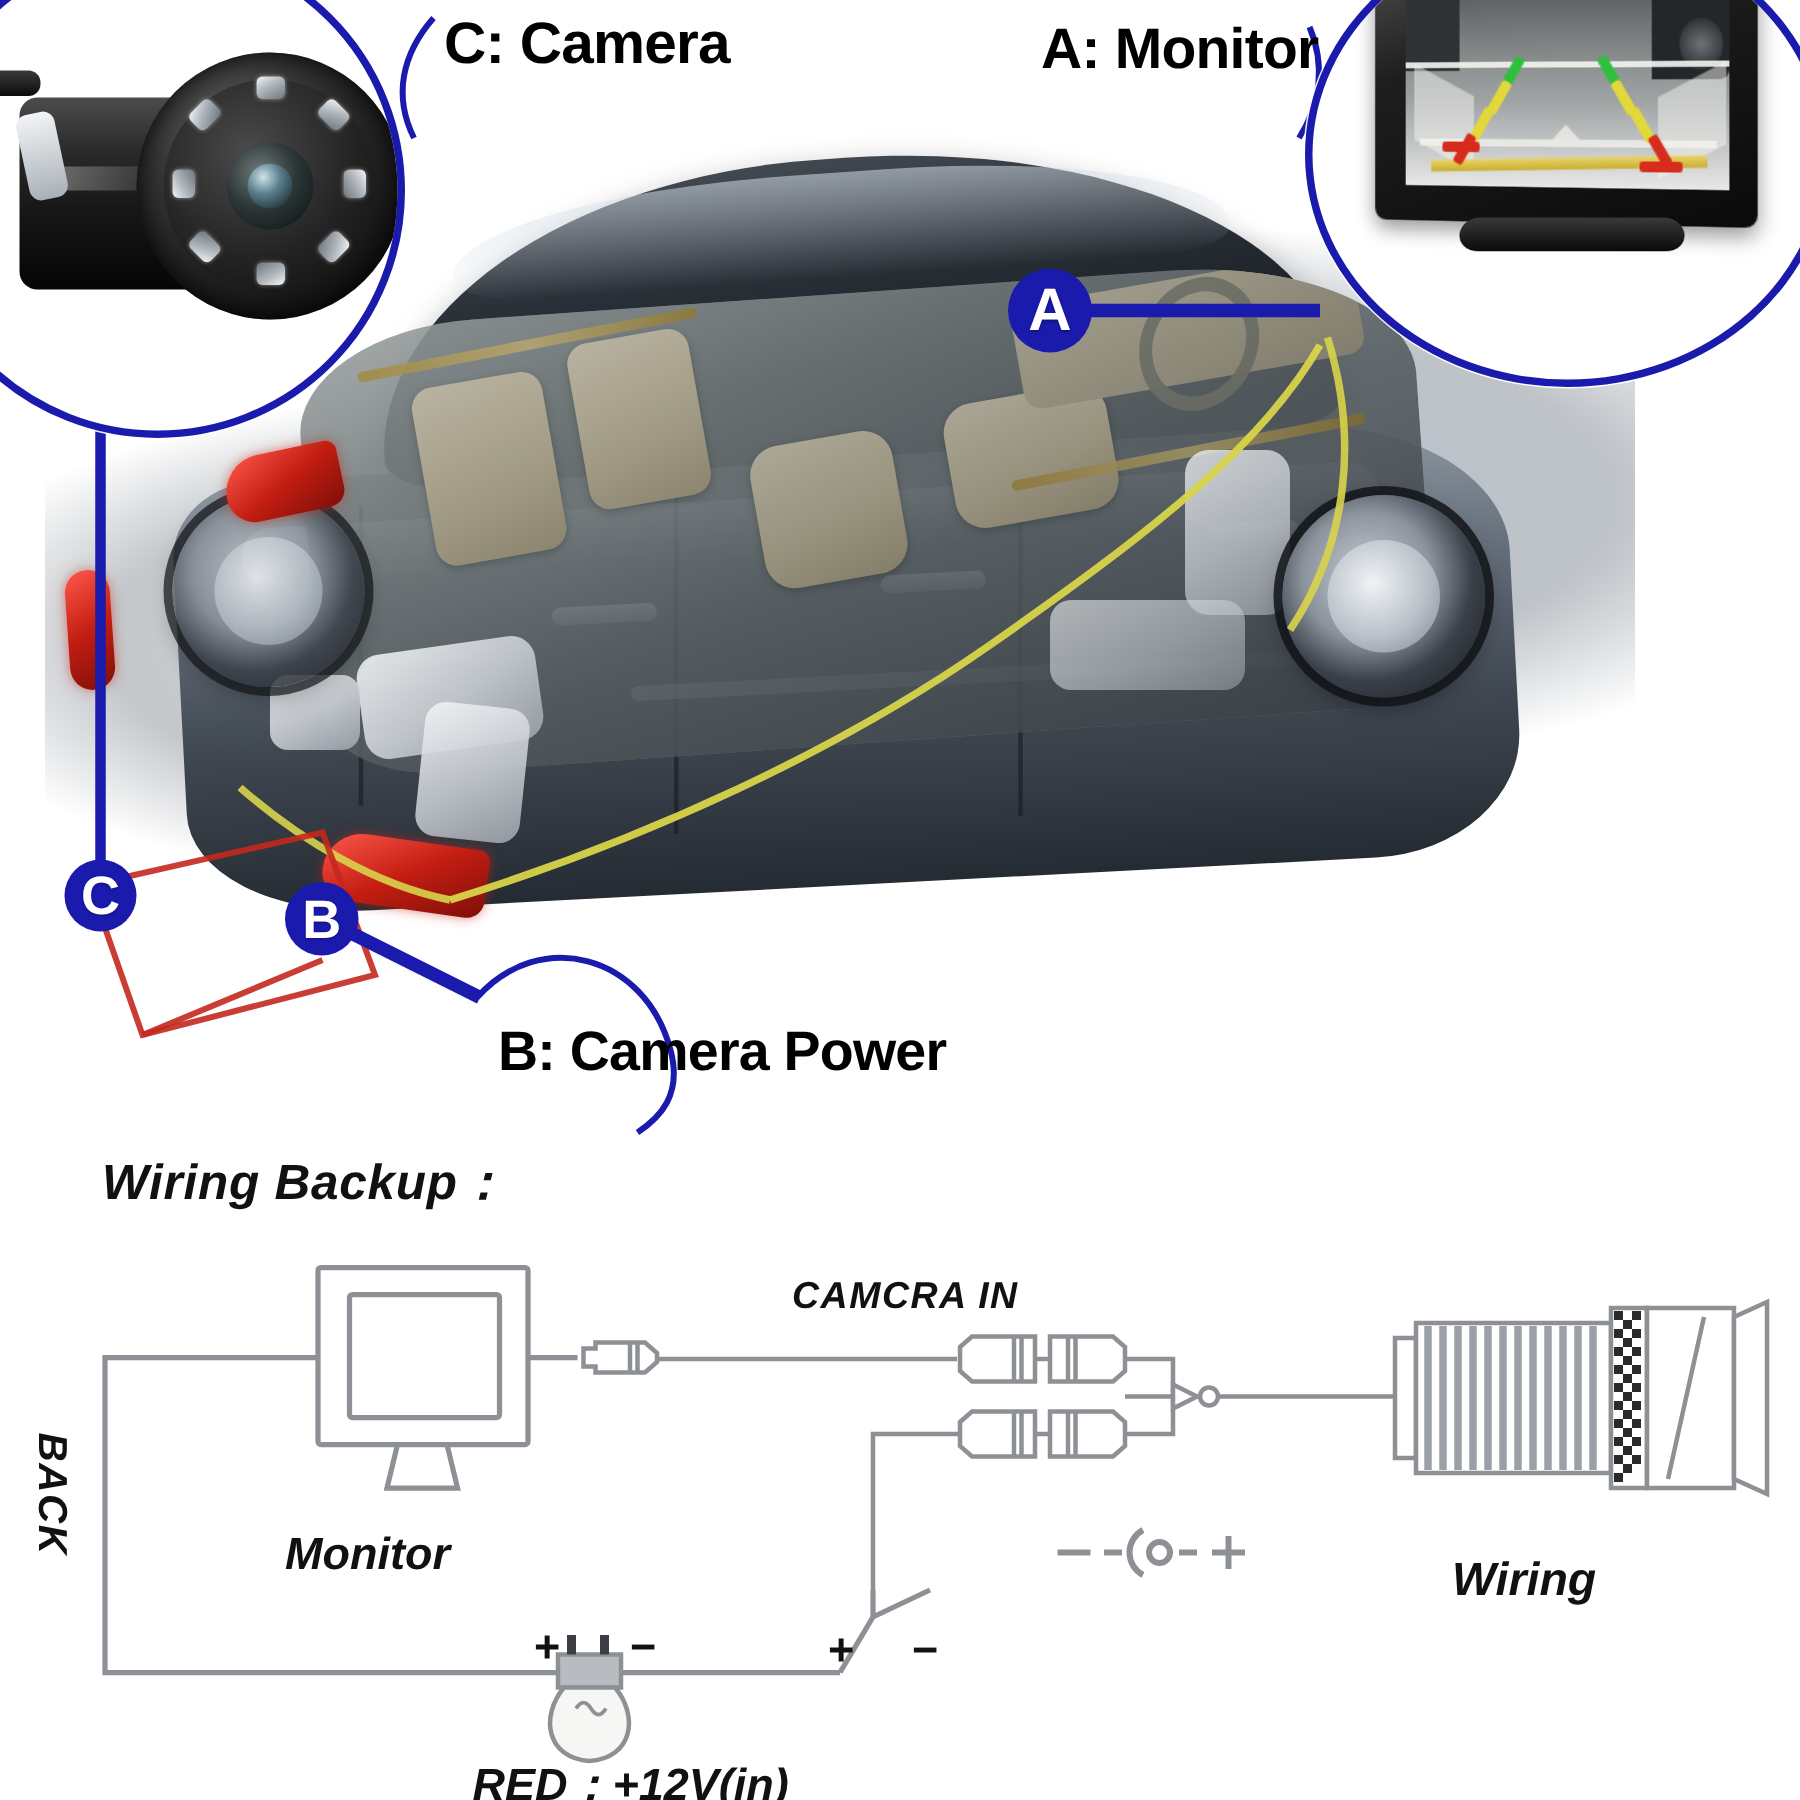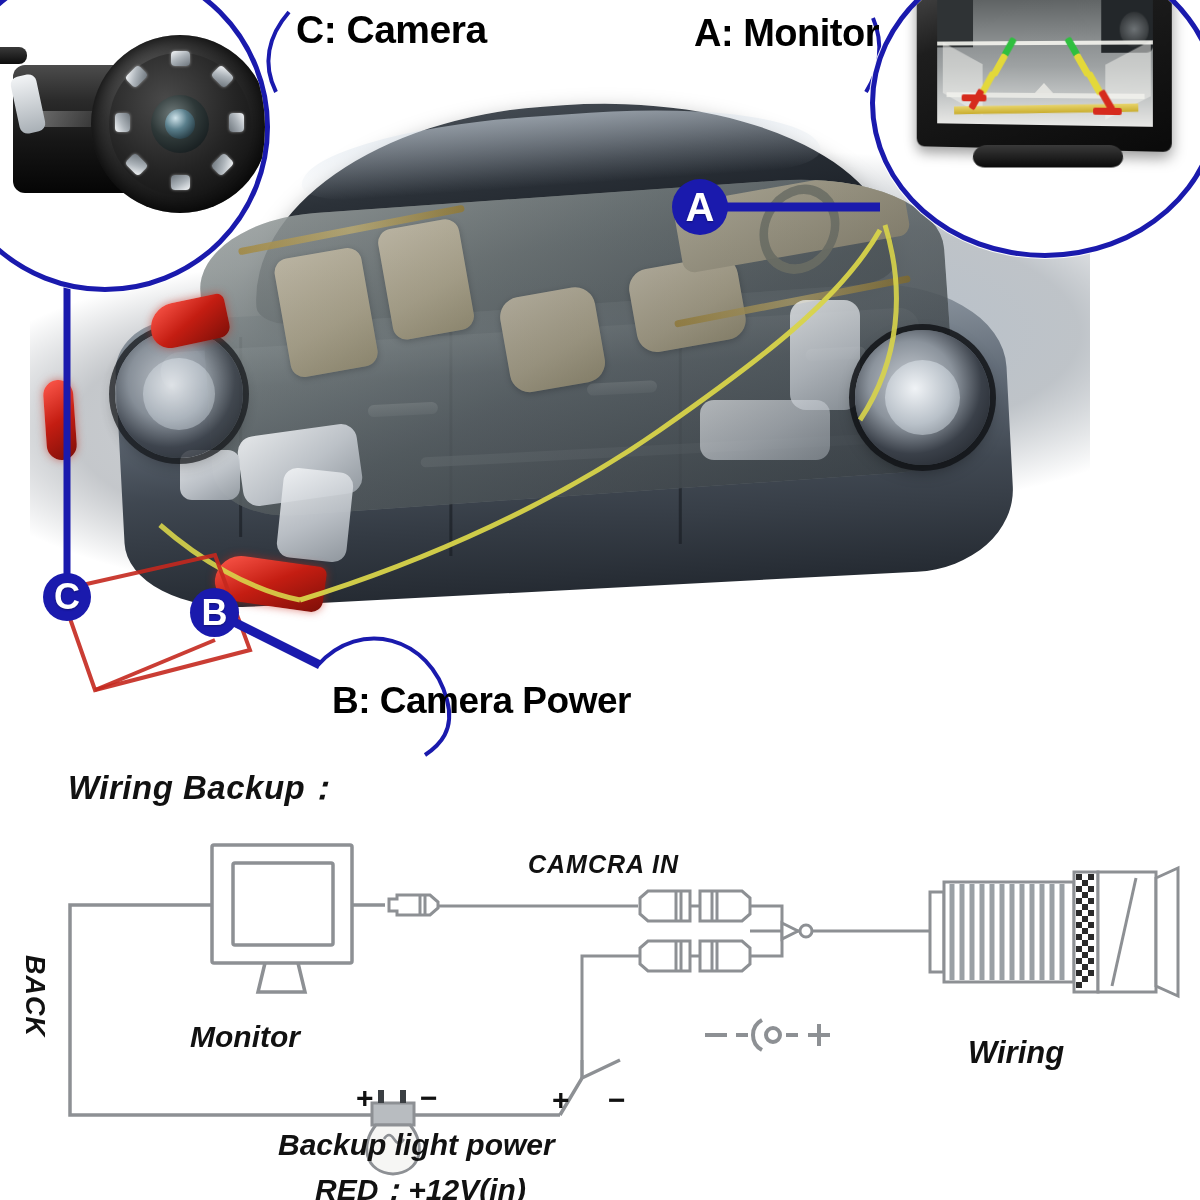--- a/index.html
+++ b/index.html
@@ -455,18 +455,17 @@
     </svg>
 
     <div id="wd-back">BACK</div>
 
     <div class="wd-text" style="left:190px;top:212px;font-size:30px;margin-top:48px;">Monitor</div>
 
     <div class="wd-text" style="left:528px;top:90px;font-size:25px;letter-spacing:1px;">CAMCRA IN</div>
 
     <div class="wd-text" style="left:968px;top:275px;font-size:31px;">Wiring</div>
 
-    <div class="wd-text" style="left:278px;top:368px;font-size:30px;">Backup light power</div>
 
     <div class="wd-text" style="left:315px;top:410px;font-size:30px;">RED：+12V(in)</div>
   </div>
 
 </div>
 
 </body></html>

